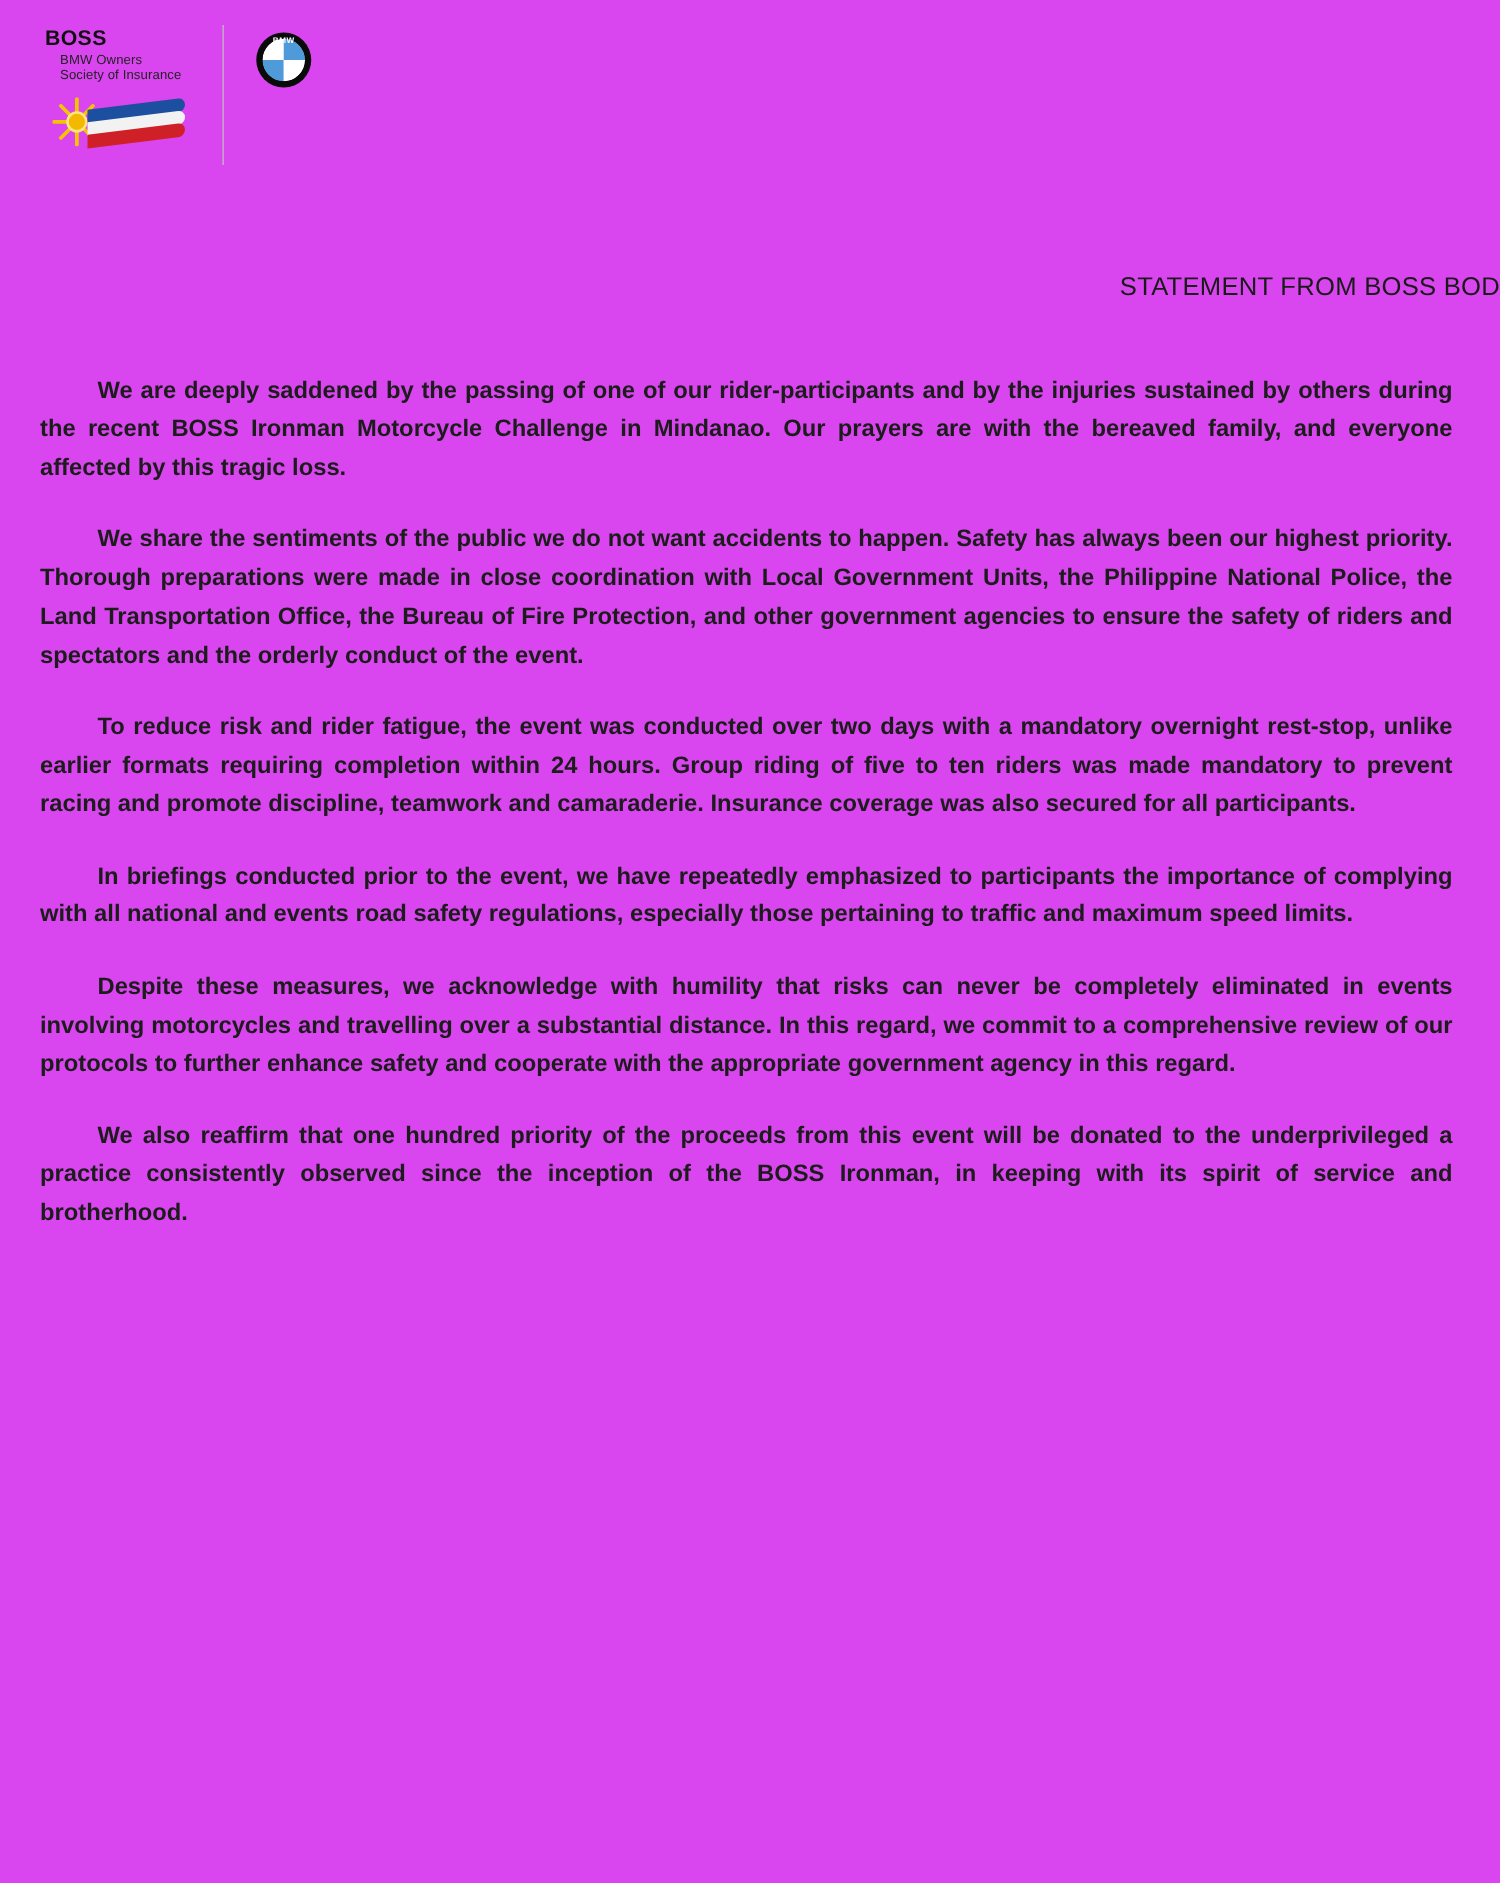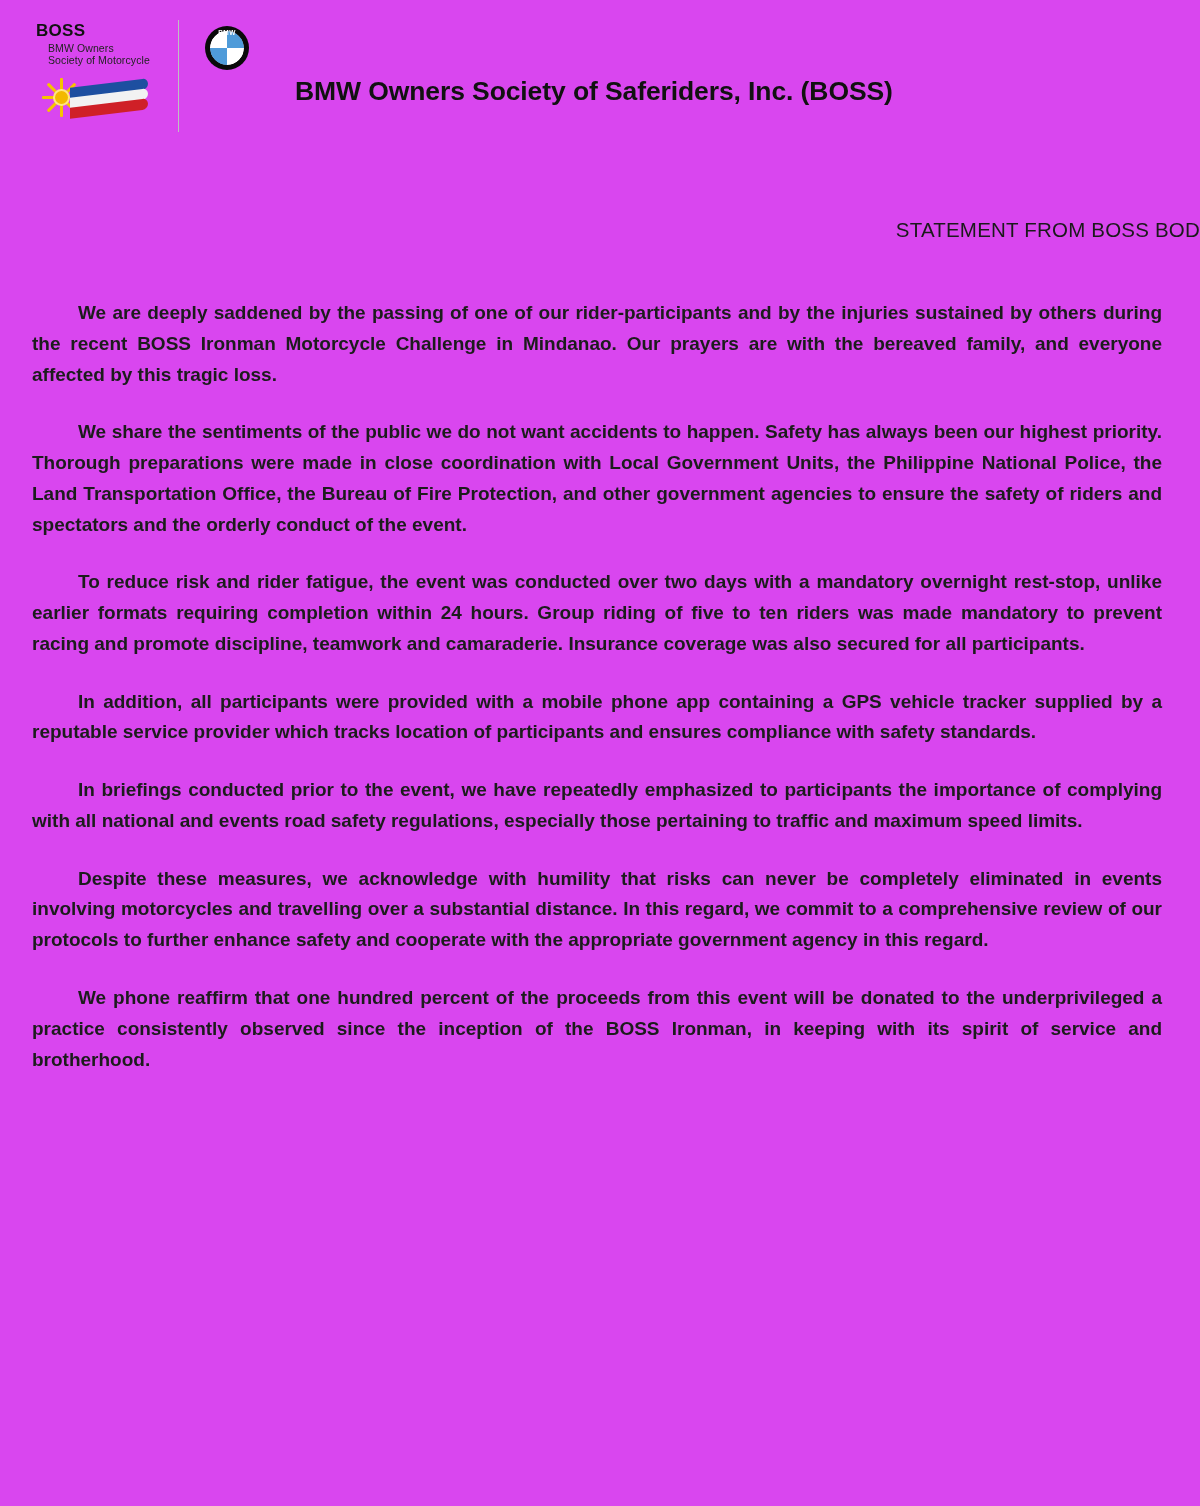--- a/index.html
+++ b/index.html
@@ -203,21 +203,21 @@
 </head>
 <body>
 
 <div class="page">
 
   <div class="header">
 
     <div class="boss-logo">
       <div class="boss-word">BOSS</div>
       <div class="boss-sub1">BMW Owners</div>
-      <div class="boss-sub2">Society of Motorcycle</div>
+      <div class="boss-sub2">Society of Insurance</div>
       <div class="emblem">
         <div class="sun">
           <div class="ray" style="transform:rotate(0deg) translateY(-11px)"></div>
           <div class="ray" style="transform:rotate(45deg) translateY(-11px)"></div>
           <div class="ray" style="transform:rotate(90deg) translateY(-11px)"></div>
           <div class="ray" style="transform:rotate(135deg) translateY(-11px)"></div>
           <div class="ray" style="transform:rotate(180deg) translateY(-11px)"></div>
           <div class="ray" style="transform:rotate(225deg) translateY(-11px)"></div>
           <div class="ray" style="transform:rotate(270deg) translateY(-11px)"></div>
           <div class="ray" style="transform:rotate(315deg) translateY(-11px)"></div>
@@ -239,28 +239,26 @@
         <div class="q q2"></div>
         <div class="q q3"></div>
         <div class="q q4"></div>
       </div>
       <div class="ring"></div>
       <div class="lettering">
         <span>BMW</span>
       </div>
     </div>
 
-    <div class="org-title">BMW Owners Society of Saferiders, Inc. (BOSS)</div>
   </div>
 
   <div class="doc-title">STATEMENT FROM BOSS BOD</div>
 
   <div class="content">
     <p>We are deeply saddened by the passing of one of our rider-participants and by the injuries sustained by others during the recent BOSS Ironman Motorcycle Challenge in Mindanao. Our prayers are with the bereaved family, and everyone affected by this tragic loss.</p>
     <p>We share the sentiments of the public we do not want accidents to happen. Safety has always been our highest priority. Thorough preparations were made in close coordination with Local Government Units, the Philippine National Police, the Land Transportation Office, the Bureau of Fire Protection, and other government agencies to ensure the safety of riders and spectators and the orderly conduct of the event.</p>
     <p>To reduce risk and rider fatigue, the event was conducted over two days with a mandatory overnight rest-stop, unlike earlier formats requiring completion within 24 hours. Group riding of five to ten riders was made mandatory to prevent racing and promote discipline, teamwork and camaraderie. Insurance coverage was also secured for all participants.</p>
-    <p>In addition, all participants were provided with a mobile phone app containing a GPS vehicle tracker supplied by a reputable service provider which tracks location of participants and ensures compliance with safety standards.</p>
     <p>In briefings conducted prior to the event, we have repeatedly emphasized to participants the importance of complying with all national and events road safety regulations, especially those pertaining to traffic and maximum speed limits.</p>
     <p>Despite these measures, we acknowledge with humility that risks can never be completely eliminated in events involving motorcycles and travelling over a substantial distance. In this regard, we commit to a comprehensive review of our protocols to further enhance safety and cooperate with the appropriate government agency in this regard.</p>
-    <p>We phone reaffirm that one hundred percent of the proceeds from this event will be donated to the underprivileged a practice consistently observed since the inception of the BOSS Ironman, in keeping with its spirit of service and brotherhood.</p>
+    <p>We also reaffirm that one hundred priority of the proceeds from this event will be donated to the underprivileged a practice consistently observed since the inception of the BOSS Ironman, in keeping with its spirit of service and brotherhood.</p>
   </div>
 
 </div>
 
 </body></html>

